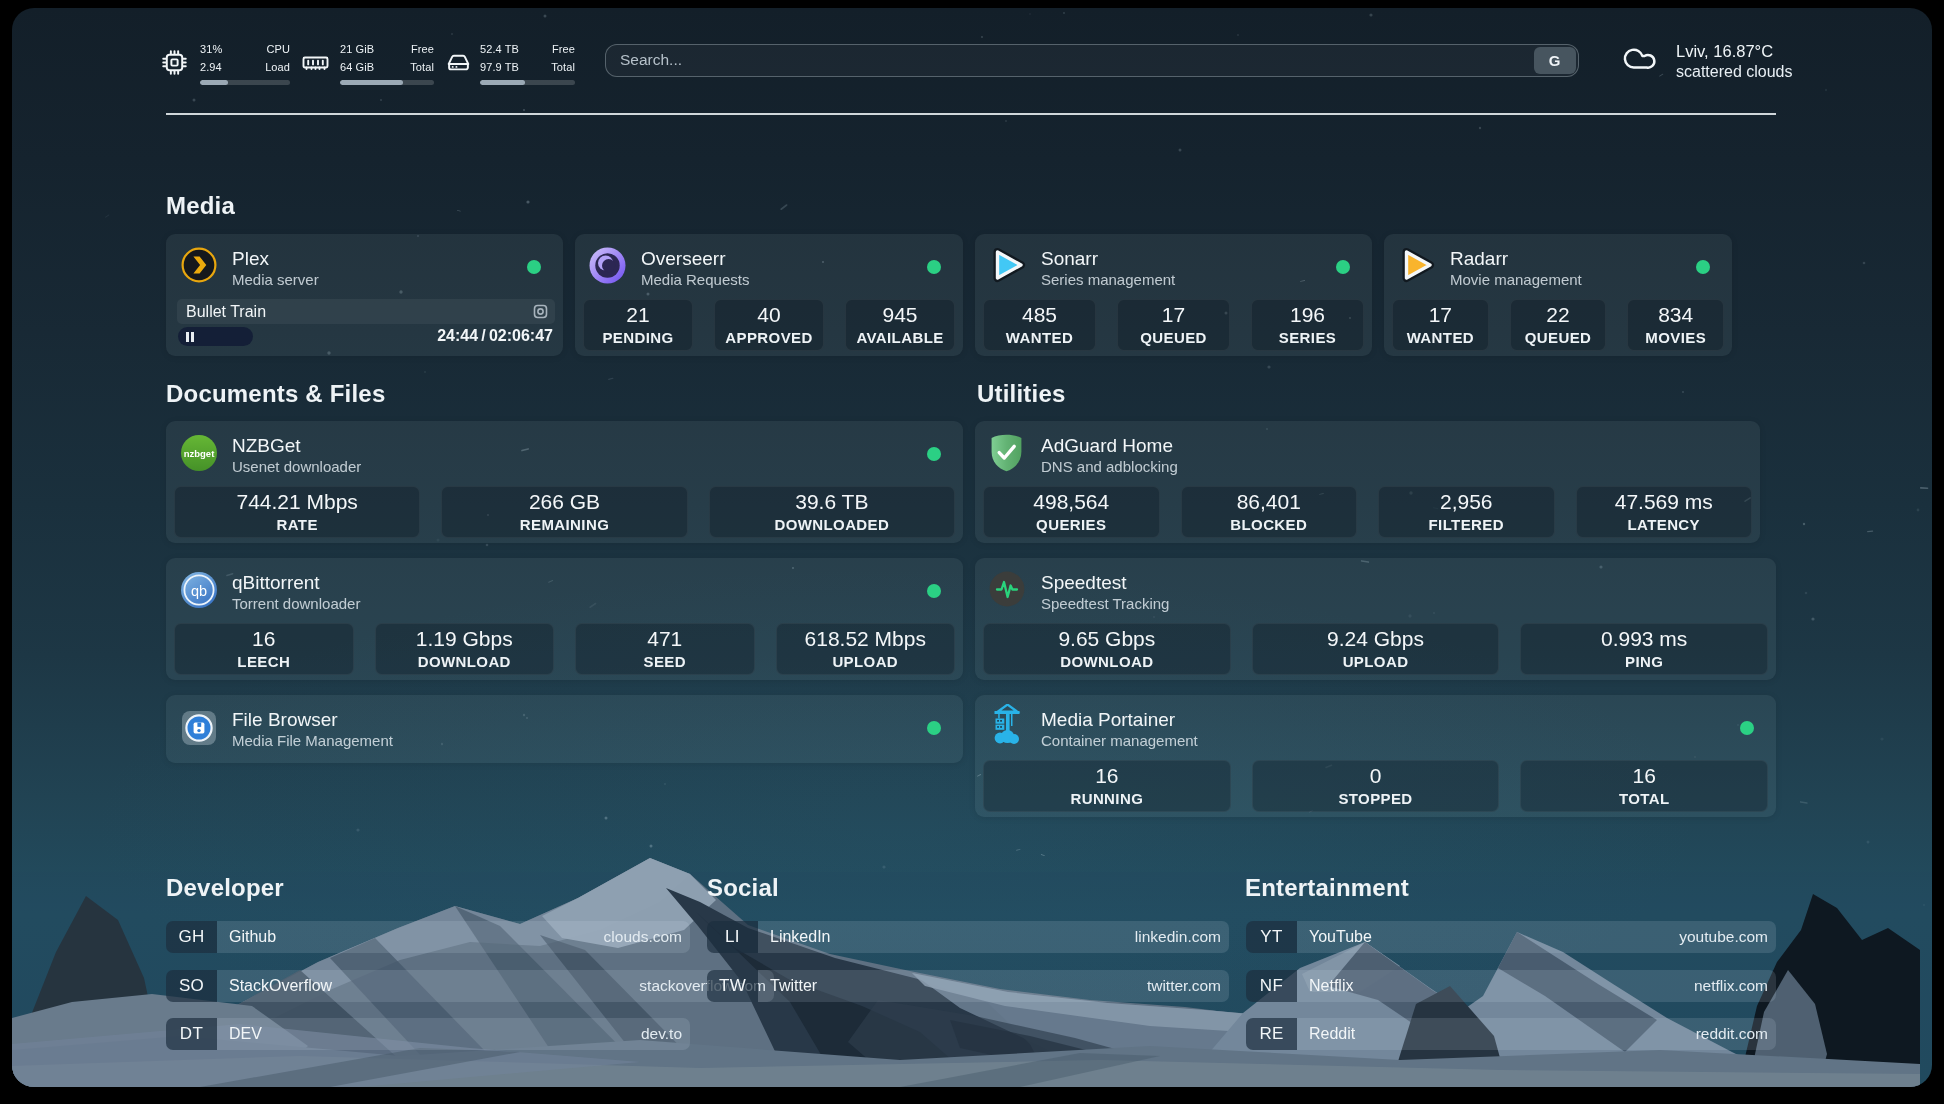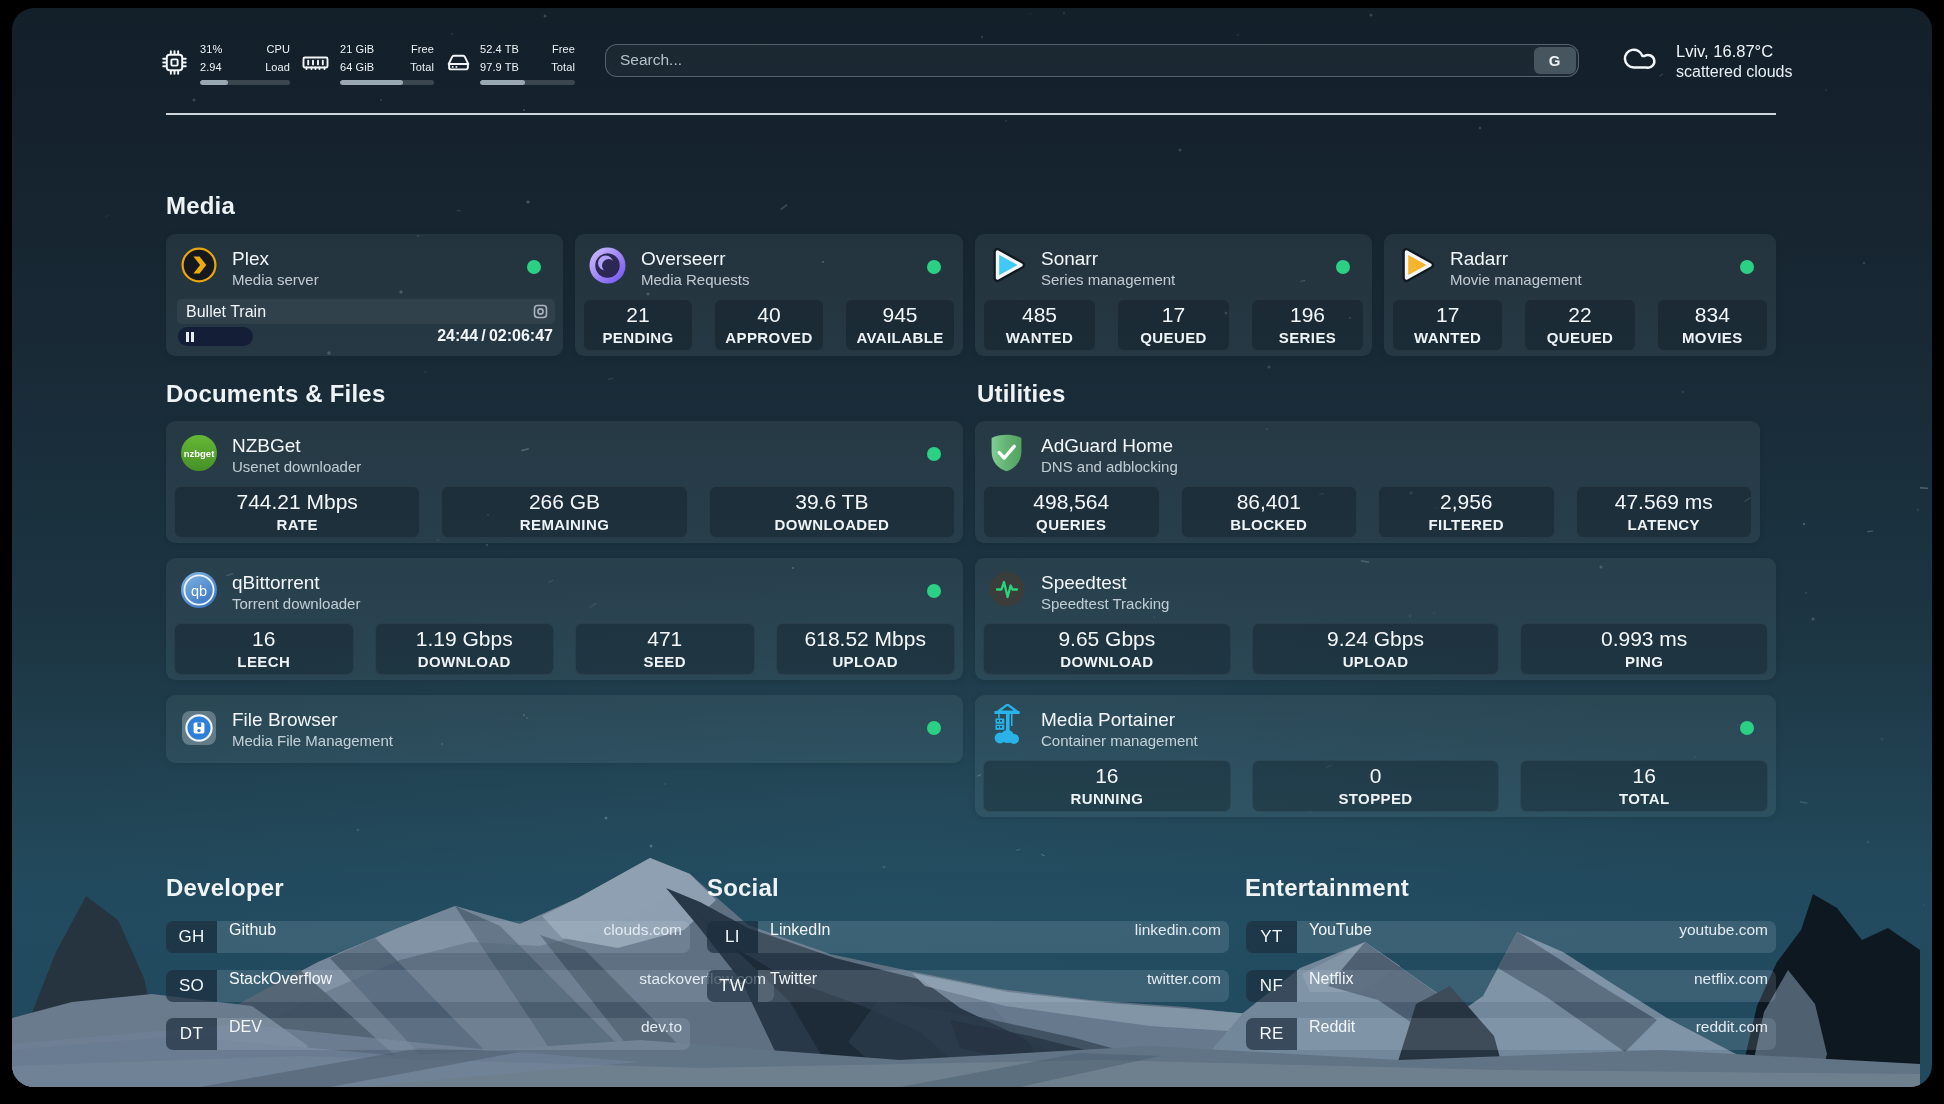--- a/index.html
+++ b/index.html
@@ -16,21 +16,21 @@
 .card{background:rgba(212,238,247,0.072);border-radius:9px;box-shadow:0 1px 6px rgba(0,0,0,0.10)}
 .ct{position:absolute;left:66px;top:14px;font-size:19px;font-weight:400;color:#f2f6f8}
 .cs{position:absolute;left:66px;top:37px;font-size:15px;color:rgba(236,244,249,0.78)}
 .dot{position:absolute;right:22px;top:26px;width:14px;height:14px;border-radius:50%;background:#2bd084}
 .stats{position:absolute;left:8px;right:8px;bottom:5px;height:52px;display:flex;gap:21px}
 .sb{flex:1;background:rgba(8,18,28,0.30);border:1px solid rgba(255,255,255,0.055);border-radius:7px;text-align:center;overflow:hidden}
 .sv{font-size:21px;line-height:26px;margin-top:2px;color:#f4f7f9}
 .sl{font-size:15px;line-height:20px;font-weight:700;letter-spacing:0.4px;color:#eef3f6}
 .bm{height:32px;border-radius:7px;overflow:hidden;display:flex;color:#f2f6f8}
 .bma{width:51px;background:rgba(28,46,62,0.68);font-size:17px;display:flex;align-items:center;justify-content:center;letter-spacing:0.3px}
-.bmb{flex:1;background:rgba(210,230,242,0.14);display:flex;justify-content:space-between;padding:0 8px 0 12px}
+.bmb{flex:1;background:rgba(210,230,242,0.14);display:flex;align-items:center;justify-content:space-between;padding:0 8px 0 12px}
 .bmn{font-size:16px}
 .bmu{font-size:15.5px;color:#e3ebf1}
 .ph{font-size:15.5px;color:#b6c1ca}
 </style></head><body>
 <div id="screen">
 <svg style="position:absolute;left:0;bottom:0;width:1920px;height:307px" viewBox="0 0 1920 307" preserveAspectRatio="none">
       <rect x="0" y="92" width="1920" height="215" fill="#21485e" opacity="0.20"></rect>
       <polygon points="136,307 216,230 306,182 386,148 443,126 508,144 566,118 638,78 678,94 736,145 818,174 898,191 988,209 1078,220 1173,227 1238,235 1268,307" fill="#5e7082"></polygon>
       <polygon points="216,230 306,182 386,148 443,126 508,144 566,118 638,78 678,94 648,122 588,150 528,166 458,162 388,180 318,210 250,244" fill="#7e90a2" opacity="0.7"></polygon>
       <polygon points="566,118 638,78 678,94 704,120 672,150 606,168 550,158 530,136" fill="#8fa1b2" opacity="0.95"></polygon>
@@ -275,21 +275,21 @@
         <div class="sb">
           <div class="sv">17</div>
           <div class="sl">QUEUED</div>
         </div>
         <div class="sb">
           <div class="sv">196</div>
           <div class="sl">SERIES</div>
         </div>
       </div>
     </div>
-<div class="card" style="left:1372px;top:226px;width:392px;height:122px">
+<div class="card" style="left:1372px;top:226px;width:348px;height:122px">
 <div style="position:absolute;left:10px;top:9px"><svg width="44" height="44" viewBox="0 0 44 44">
 <polygon points="12.5,9 36,22 12.5,35" fill="none" stroke="#10161d" stroke-width="8" stroke-linejoin="round" opacity="0.9"></polygon>
 <polygon points="12.5,9 36,22 12.5,35" fill="#f9b42d" stroke="#f4f7f9" stroke-width="3.4" stroke-linejoin="round"></polygon>
         </svg></div>
 <div class="ct">Radarr</div>
       <div class="cs">Movie management</div>
       <div class="dot"></div>
       <div class="stats">
         <div class="sb">
           <div class="sv">17</div>

